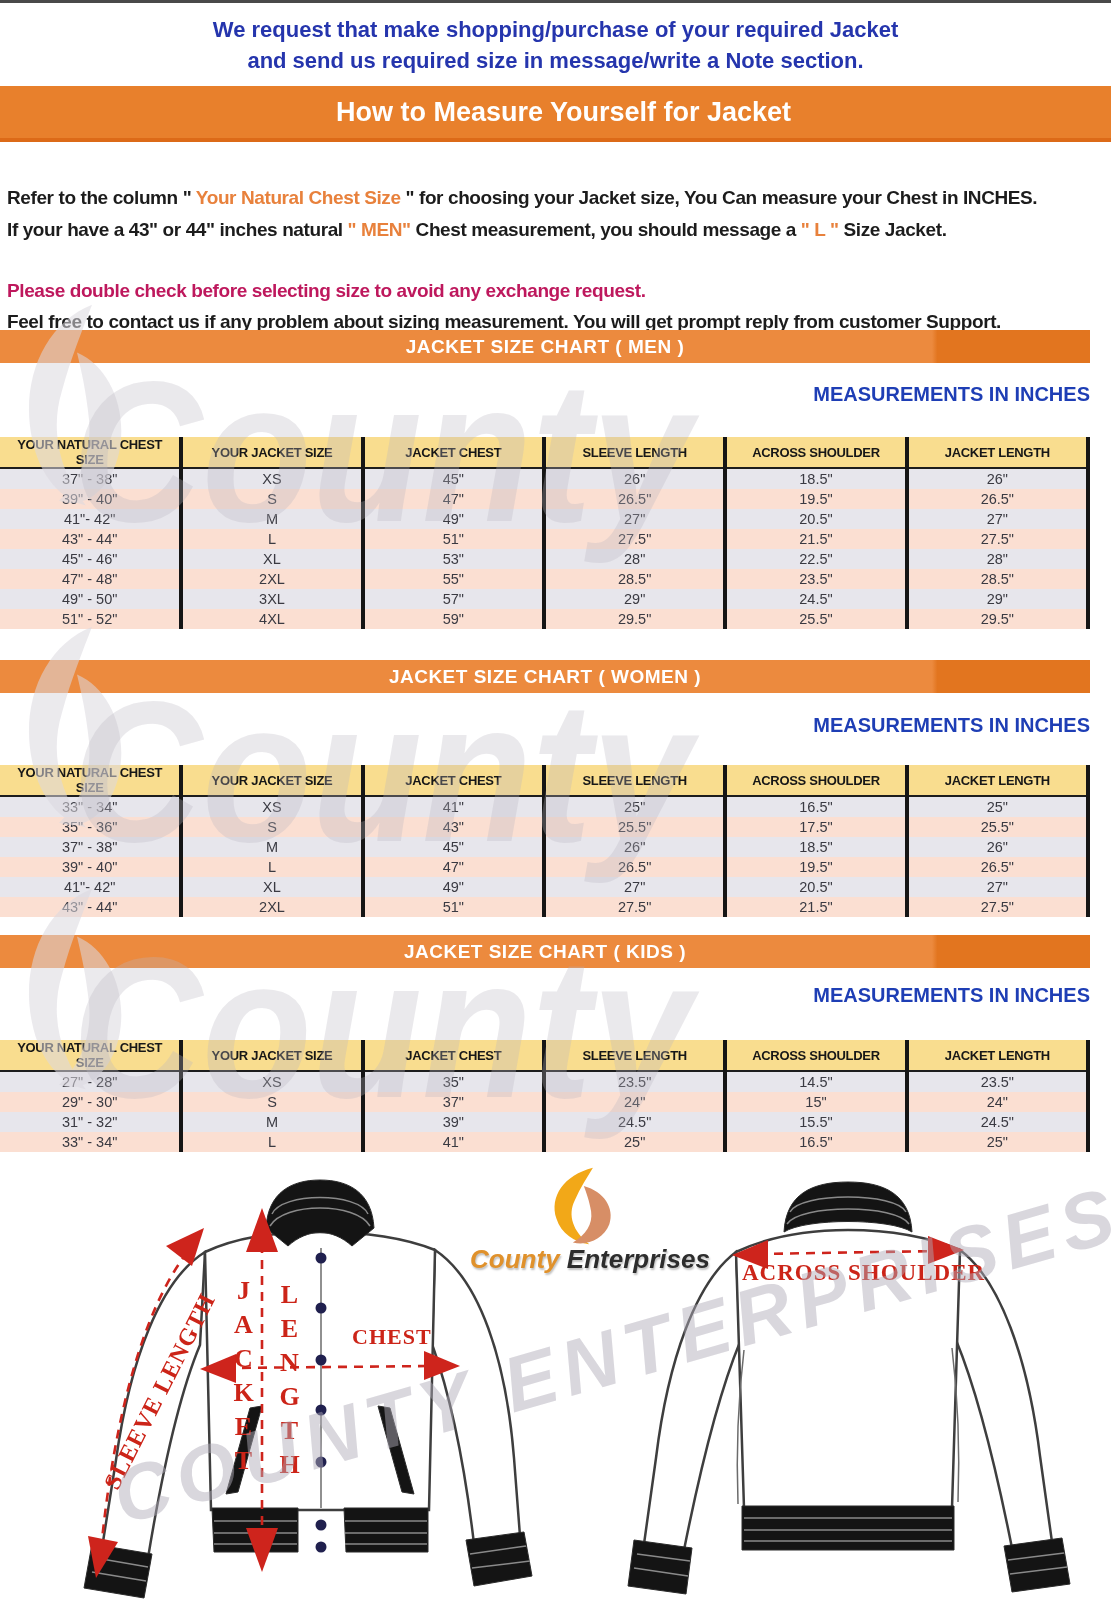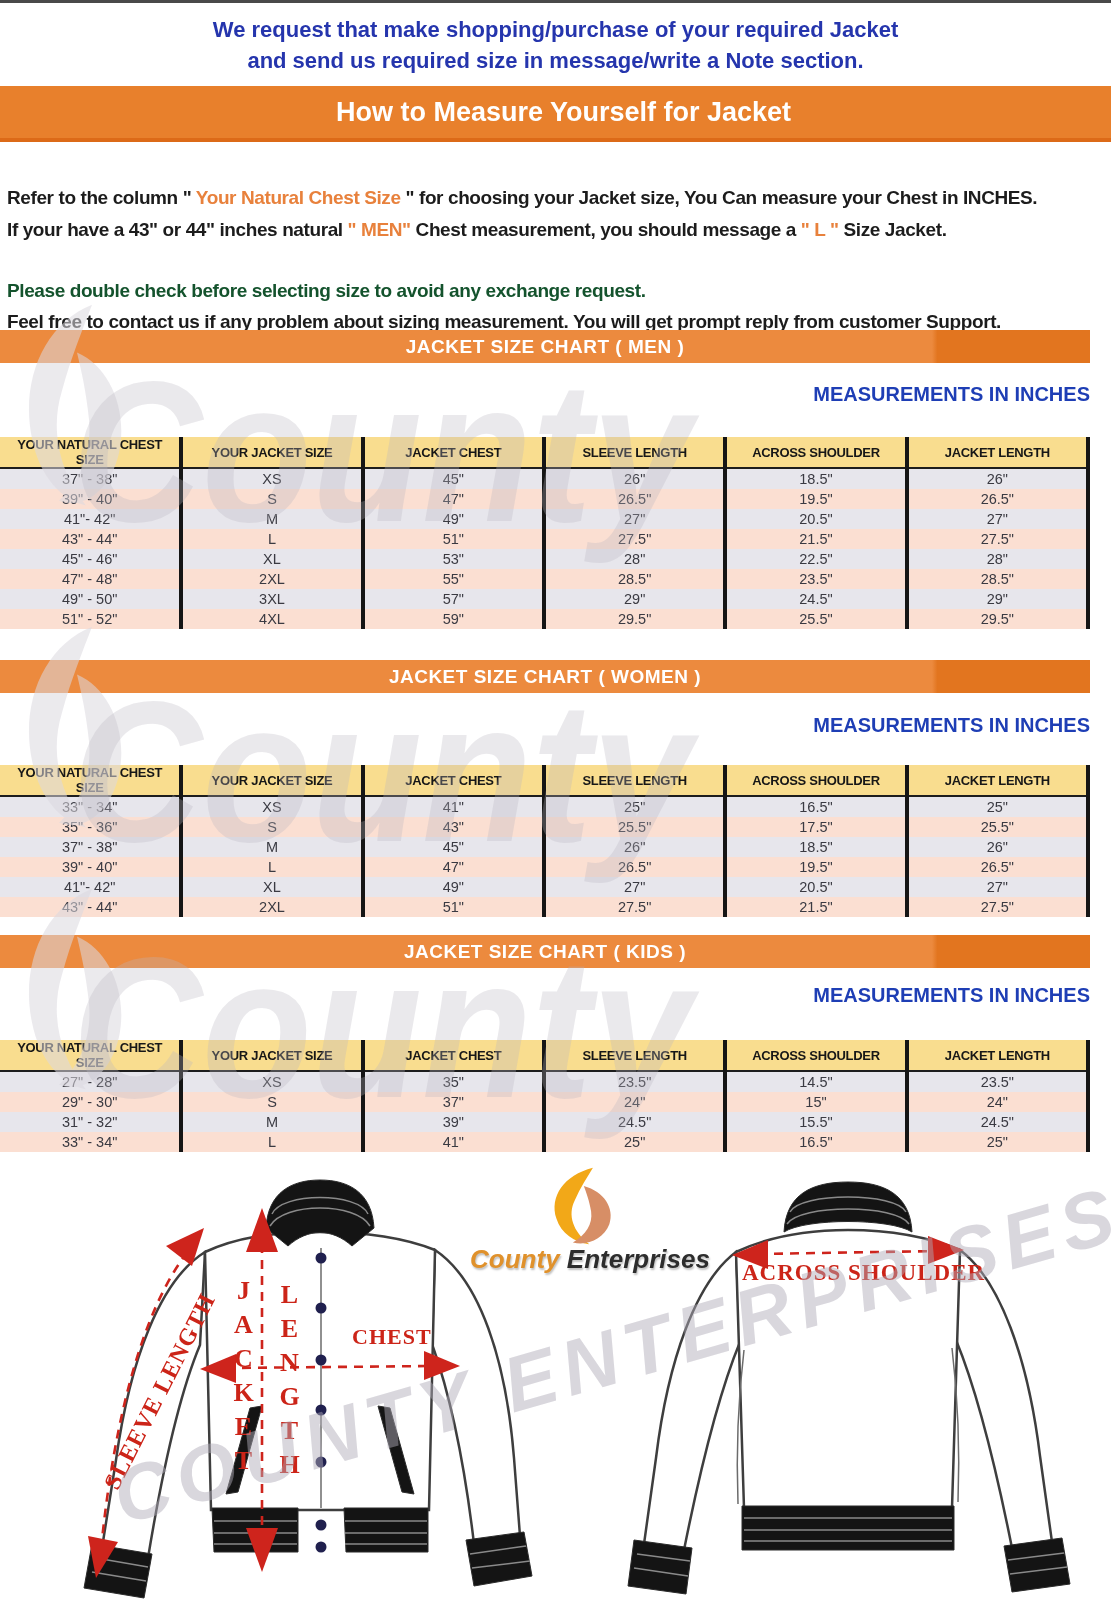--- a/index.html
+++ b/index.html
@@ -14,21 +14,21 @@
   
   .main-banner{position:absolute;top:86px;left:0;width:1111px;height:52px;
                background:#e8802c;border-bottom:4px solid #dc6a18;
                color:#ffffff;font-weight:bold;font-size:27px;line-height:52px;text-align:center;padding-left:8px;}
 
   
   .ins{position:absolute;left:7px;width:1100px;font-weight:bold;font-size:19px;
        letter-spacing:-0.4px;color:#1c1c1c;white-space:nowrap;}
   .ins1{top:168px;}
   .ins2{top:200px;}
-  .warning{top:261px;color:#14532d;}
+  .warning{top:261px;color:#be185d;}
   .contact{top:292px;}
   .o{color:#e8813c;}
 
   
   .chart-banner{position:absolute;left:0;width:1090px;height:33px;
                 background:linear-gradient(90deg,#ec8a3e 0%,#ec8a3e 85.5%,#e2751f 86%,#e2751f 100%);
                 color:#ffffff;font-weight:bold;font-size:19px;line-height:33px;text-align:center;
                 letter-spacing:0.5px;}
   .b-men{top:330px;} .b-women{top:660px;} .b-kids{top:935px;}
   .subtitle{position:absolute;left:0;width:1090px;text-align:right;

